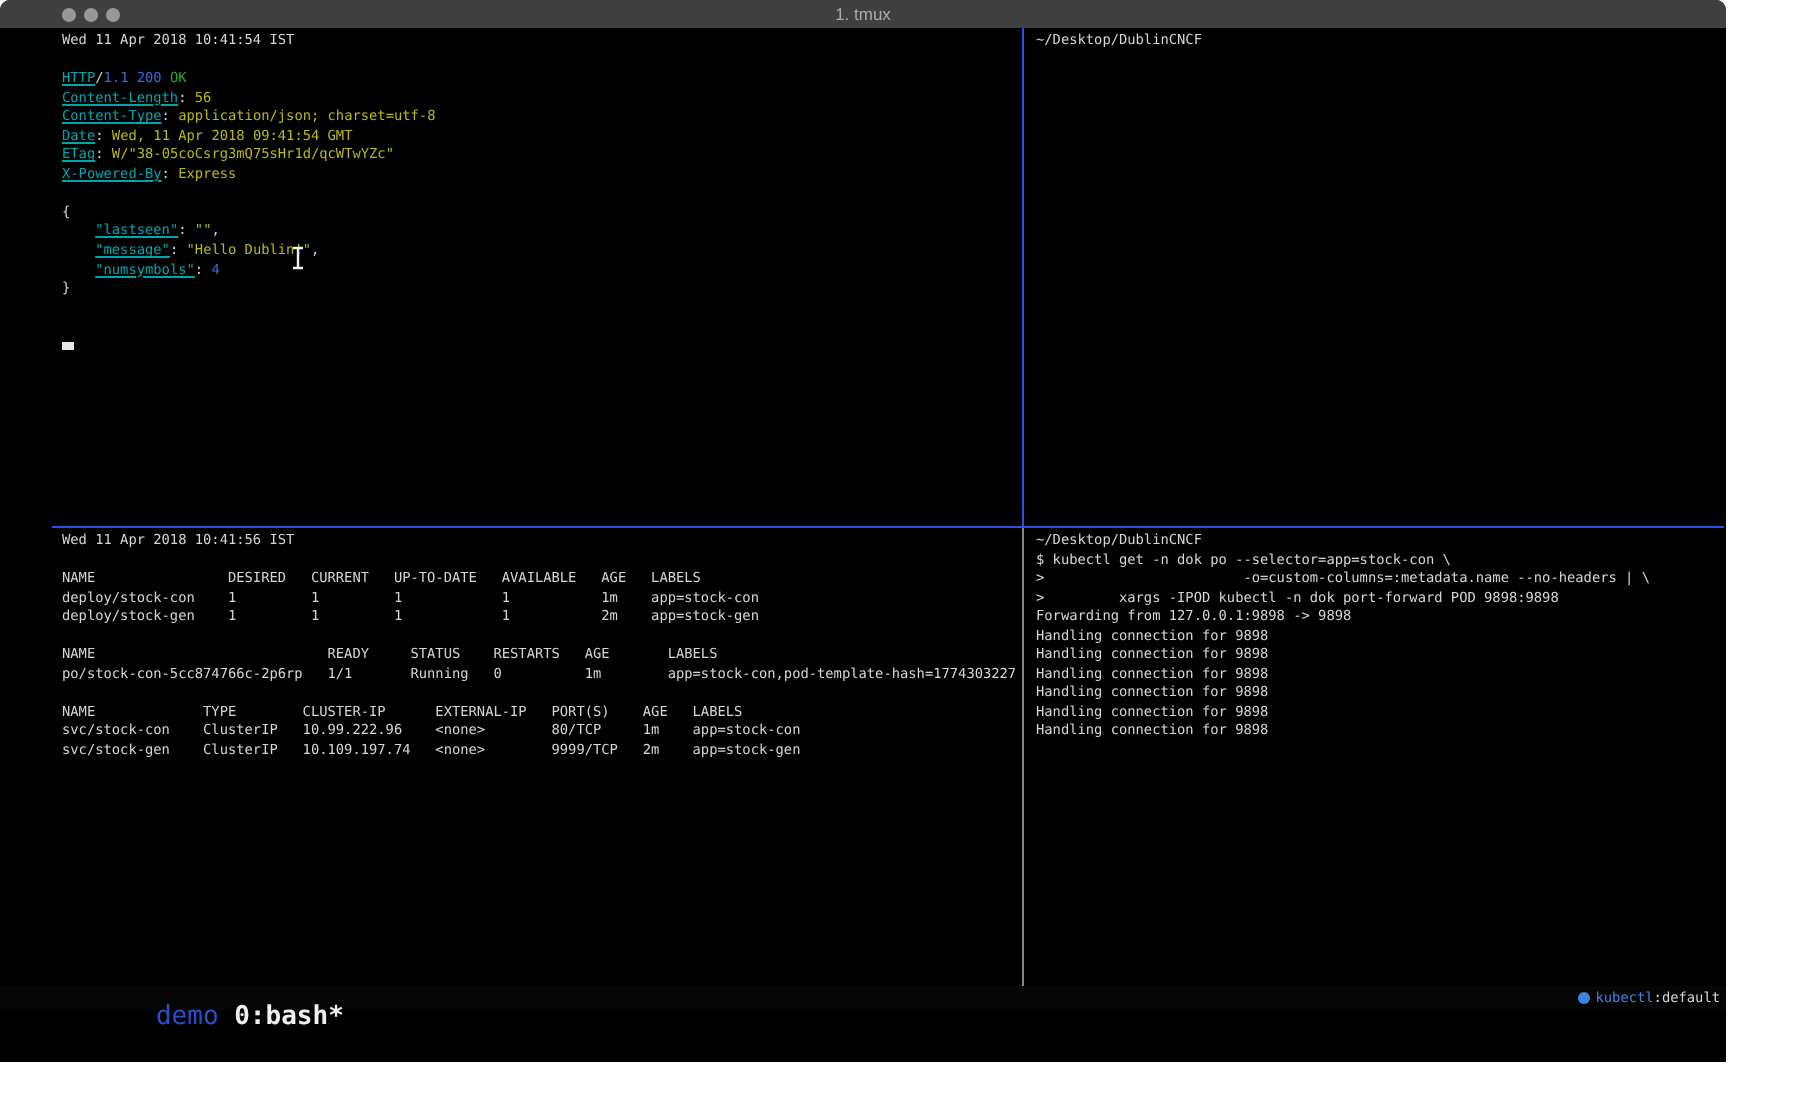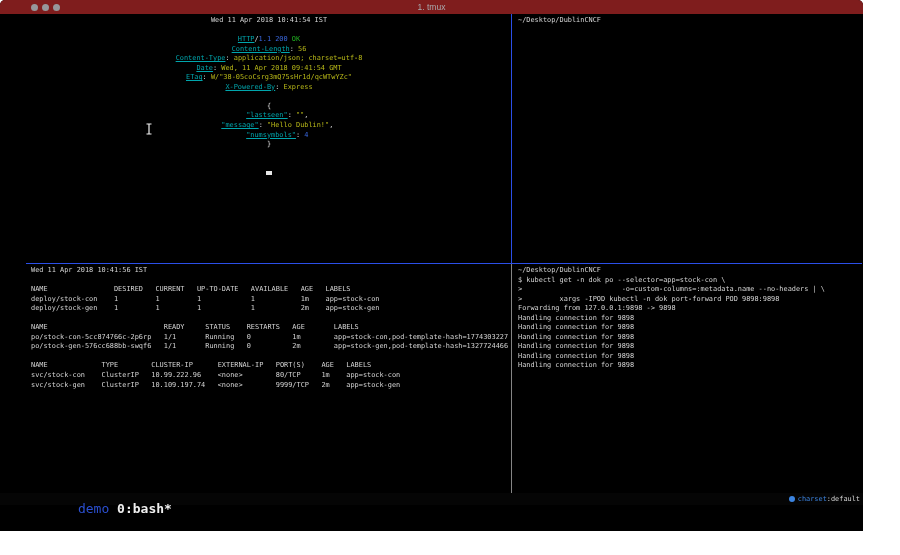--- a/index.html
+++ b/index.html
@@ -1,35 +1,35 @@
 <!DOCTYPE html>
 <html><head>
 <meta charset="utf-8">
 <style>
   html,body{margin:0;padding:0;}
   body{width:900px;height:555px;background:#ffffff;overflow:hidden;position:relative;
        font-family:"DejaVu Sans Mono",monospace;}
   .window{position:absolute;left:0;top:0;width:863px;height:531px;background:#000000;
           border-radius:5px 5px 0 0;}
-  .titlebar{position:absolute;left:0;top:0;width:863px;height:14px;background:#7f1d1d;
+  .titlebar{position:absolute;left:0;top:0;width:863px;height:14px;background:#404040;
             border-radius:5px 5px 0 0;}
   .lights{position:absolute;left:31px;top:4px;display:flex;gap:4px;}
   .light{width:7px;height:7px;border-radius:50%;background:#97979b;}
   .wtitle{position:absolute;left:0;top:2px;width:100%;text-align:center;
           font-family:"Liberation Sans",sans-serif;font-size:8.5px;color:#a9a9ad;}
   .pane{position:absolute;}
   .line{height:9.55px;white-space:pre;font-size:6.9px;line-height:9.55px;
         font-family:"DejaVu Sans Mono",monospace;}
   .seg-w{color:#d5d5d5;}
   .seg-c{color:#00a6ad;text-decoration:underline;}
   .seg-y{color:#b9b918;}
   .seg-b{color:#3a68e0;}
   .seg-g{color:#21b021;}
   .seg-cur{display:inline-block;width:6px;height:3.5px;background:#e6e6e6;}
-  .pane-tl{left:31px;top:16px;width:476px;height:244px;text-align:center;}
+  .pane-tl{left:31px;top:16px;width:476px;height:244px;}
   .pane-tr{left:518px;top:16px;width:340px;height:244px;}
   .pane-bl{left:31px;top:266px;width:476px;height:224px;}
   .pane-br{left:518px;top:266px;width:340px;height:224px;}
   .div-vt{position:absolute;left:511px;top:14px;width:1px;height:249px;background:#2b4fe8;}
   .div-h {position:absolute;left:26px;top:263px;width:836px;height:1px;background:#2b4fe8;}
   .div-vb{position:absolute;left:511px;top:264px;width:1px;height:229px;background:#858585;}
   .statusbar{position:absolute;left:0;top:493px;width:863px;height:12px;background:#050505;}
   .status-left{position:absolute;left:31px;top:1px;font-size:13px;line-height:10px;white-space:pre;}
   .sess{color:#2b4fd0;}
   .wintab{color:#efefef;font-weight:bold;}
@@ -80,21 +80,20 @@
 
   <div class="pane pane-bl">
       <div class="line"><span class="seg-w">Wed 11 Apr 2018 10:41:56 IST</span></div>
       <div class="line"></div>
       <div class="line"><span class="seg-w">NAME                DESIRED   CURRENT   UP-TO-DATE   AVAILABLE   AGE   LABELS</span></div>
       <div class="line"><span class="seg-w">deploy/stock-con    1         1         1            1           1m    app=stock-con</span></div>
       <div class="line"><span class="seg-w">deploy/stock-gen    1         1         1            1           2m    app=stock-gen</span></div>
       <div class="line"></div>
       <div class="line"><span class="seg-w">NAME                            READY     STATUS    RESTARTS   AGE       LABELS</span></div>
       <div class="line"><span class="seg-w">po/stock-con-5cc874766c-2p6rp   1/1       Running   0          1m        app=stock-con,pod-template-hash=1774303227</span></div>
-      <div class="line"><span class="seg-w">po/stock-gen-576cc688bb-swqf6   1/1       Running   0          2m        app=stock-gen,pod-template-hash=1327724466</span></div>
       <div class="line"></div>
       <div class="line"><span class="seg-w">NAME             TYPE        CLUSTER-IP      EXTERNAL-IP   PORT(S)    AGE   LABELS</span></div>
       <div class="line"><span class="seg-w">svc/stock-con    ClusterIP   10.99.222.96    &lt;none&gt;        80/TCP     1m    app=stock-con</span></div>
       <div class="line"><span class="seg-w">svc/stock-gen    ClusterIP   10.109.197.74   &lt;none&gt;        9999/TCP   2m    app=stock-gen</span></div>
     </div>
 
   <div class="pane pane-br">
       <div class="line"><span class="seg-w">~/Desktop/DublinCNCF</span></div>
       <div class="line"><span class="seg-w">$ kubectl get -n dok po --selector=app=stock-con \</span></div>
       <div class="line"><span class="seg-w">&gt;                        -o=custom-columns=:metadata.name --no-headers | \</span></div>
@@ -110,21 +109,21 @@
 
   <div class="div-vt"></div>
   <div class="div-h"></div>
   <div class="div-vb"></div>
 
   <div class="statusbar">
     <div class="status-left">
       <span class="sess">demo</span><span class="seg-w"> </span><span class="wintab">0:bash*</span>
     </div>
     <div class="status-right">
-      <span class="kube-dot"></span><span class="kctx">charset</span><span class="kns">:default</span>
+      <span class="kube-dot"></span><span class="kctx">kubectl</span><span class="kns">:default</span>
     </div>
   </div>
 
 </div>
 
 <svg class="ibeam" width="8" height="12" viewBox="0 0 8 12">
   <path d="M1.5 1 H6.5 M4 1 V11 M1.5 11 H6.5" stroke="#f2f2f2" stroke-width="1.2" fill="none"></path>
 </svg>
 
 </body></html>

